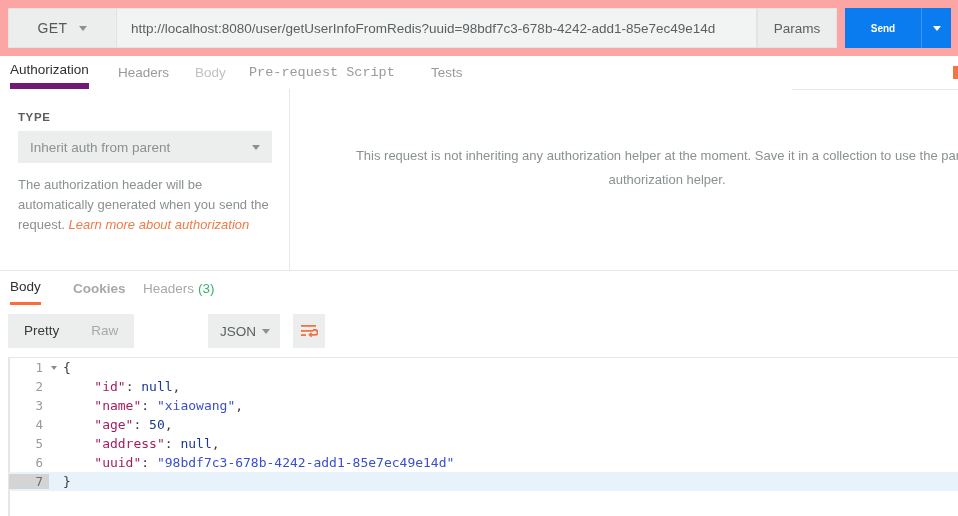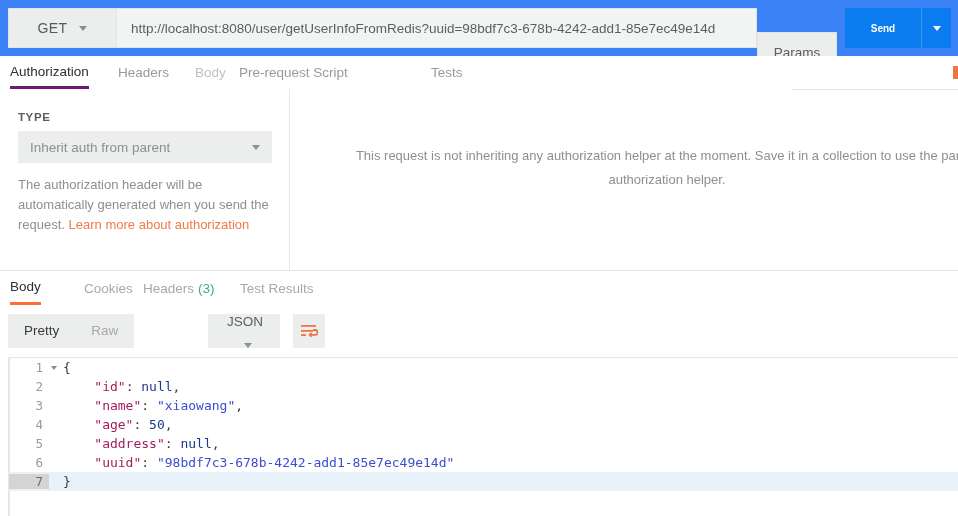--- a/index.html
+++ b/index.html
@@ -15,21 +15,21 @@
     color: #3a3a3a;
     overflow: hidden;
     position: relative;
   }
 
   
   .url-row {
     position: absolute;
     left: 0; top: 0;
     width: 958px; height: 56px;
-    background: #3b82f6;
+    background: #fca5a5;
   }
   .method-select {
     position: absolute;
     left: 8px; top: 8px;
     width: 108px; height: 40px;
     background: #eceded;
     border: 1px solid #e3e3e3;
     border-right: none;
     box-sizing: border-box;
     display: flex;
@@ -71,21 +71,20 @@
     width: 80px; height: 40px;
     background: #eceded;
     border: 1px solid #e3e3e3;
     box-sizing: border-box;
     display: flex;
     align-items: center;
     justify-content: center;
     font-size: 13.5px;
     color: #5a5f61;
     cursor: pointer;
-    margin-top: 24px;
   }
   .send-btn {
     position: absolute;
     left: 845px; top: 8px;
     width: 76px; height: 40px;
     background: #0a7cf0;
     display: flex;
     align-items: center;
     justify-content: center;
     color: #ffffff;
@@ -125,21 +124,21 @@
     top: 0;
     height: 33px;
     display: flex;
     align-items: center;
     font-size: 13.5px;
     color: #9a9a9a;
     cursor: pointer;
   }
   .tab.active {
     color: #2f2f2f;
-    border-bottom: 3px solid #701a75;
+    border-bottom: 6px solid #701a75;
     box-sizing: border-box;
   }
   .tab.dim { color: #c1c1c1; }
   .orange-sliver {
     position: absolute;
     left: 953px; top: 66px;
     width: 5px; height: 13px;
     background: #ef7544;
   }
 
@@ -185,20 +184,21 @@
     position: absolute;
     left: 18px; top: 86px;
     width: 252px;
     font-size: 13px;
     line-height: 20px;
     color: #8b9092;
   }
   .auth-link {
     color: #ef7b46;
     cursor: pointer;
+    font-style: italic;
   }
   .auth-right {
     position: absolute;
     left: 291px; top: 0;
     width: 667px; height: 181px;
   }
   .auth-msg {
     position: absolute;
     left: 36px; top: 55px;
     width: 680px;
@@ -268,21 +268,20 @@
     width: 72px; height: 34px;
     background: #eceded;
     display: flex;
     align-items: center;
     justify-content: space-between;
     padding: 0 10px 0 12px;
     box-sizing: border-box;
     font-size: 13.5px;
     color: #5a5f61;
     cursor: pointer;
-    flex-direction: column;
   }
   .wrap-btn {
     position: absolute;
     left: 293px; top: 9px;
     width: 32px; height: 34px;
     background: #eceded;
     display: flex;
     align-items: center;
     justify-content: center;
     cursor: pointer;
@@ -356,21 +355,21 @@
   <div class="send-btn">Send</div>
   <div class="send-caret-btn">
     <span class="caret-white"></span>
   </div>
 </div>
 
 <div class="req-tabs">
   <div class="tab active" style="left:10px;">Authorization</div>
   <div class="tab" style="left:118px;">Headers</div>
   <div class="tab dim" style="left:195px;">Body</div>
-  <div class="tab" style="left:239px;">Pre-request Script</div>
+  <div class="tab" style="left:249px;font-family:Liberation Mono, monospace;">Pre-request Script</div>
   <div class="tab" style="left:383px;margin-left:48px;">Tests</div>
 </div>
 <div class="orange-sliver"></div>
 
 <div class="auth-panel">
   <div class="auth-left">
     <div class="type-label">TYPE</div>
     <div class="auth-type-select">
       <span class="auth-type-value">Inherit auth from parent</span>
       <span class="caret-down"></span>
@@ -380,26 +379,25 @@
     </div>
   </div>
   <div class="auth-right">
     <div class="auth-msg">This request is not inheriting any authorization helper at the moment. Save it in a collection to use the parent authorization helper.</div>
   </div>
 </div>
 
 <div class="resp-divider"></div>
 <div class="resp-tabs">
   <div class="rtab active" style="left:10px;">Body</div>
-  <div class="rtab" style="left:84px;">Cookies</div>
+  <div class="rtab" style="left:73px;font-weight:bold;">Cookies</div>
   <div class="rtab" style="left:143px;">
     <span>Headers</span>
     <span class="hdr-count">(3)</span>
   </div>
-  <div class="rtab" style="left:240px;">Test Results</div>
 
 </div>
 
 <div class="fmt-bar">
   <div class="fmt-group">
     <div class="fmt-item active">Pretty</div>
     <div class="fmt-item">Raw</div>
   </div>
   <div class="lang-select">
     <span>JSON</span>

